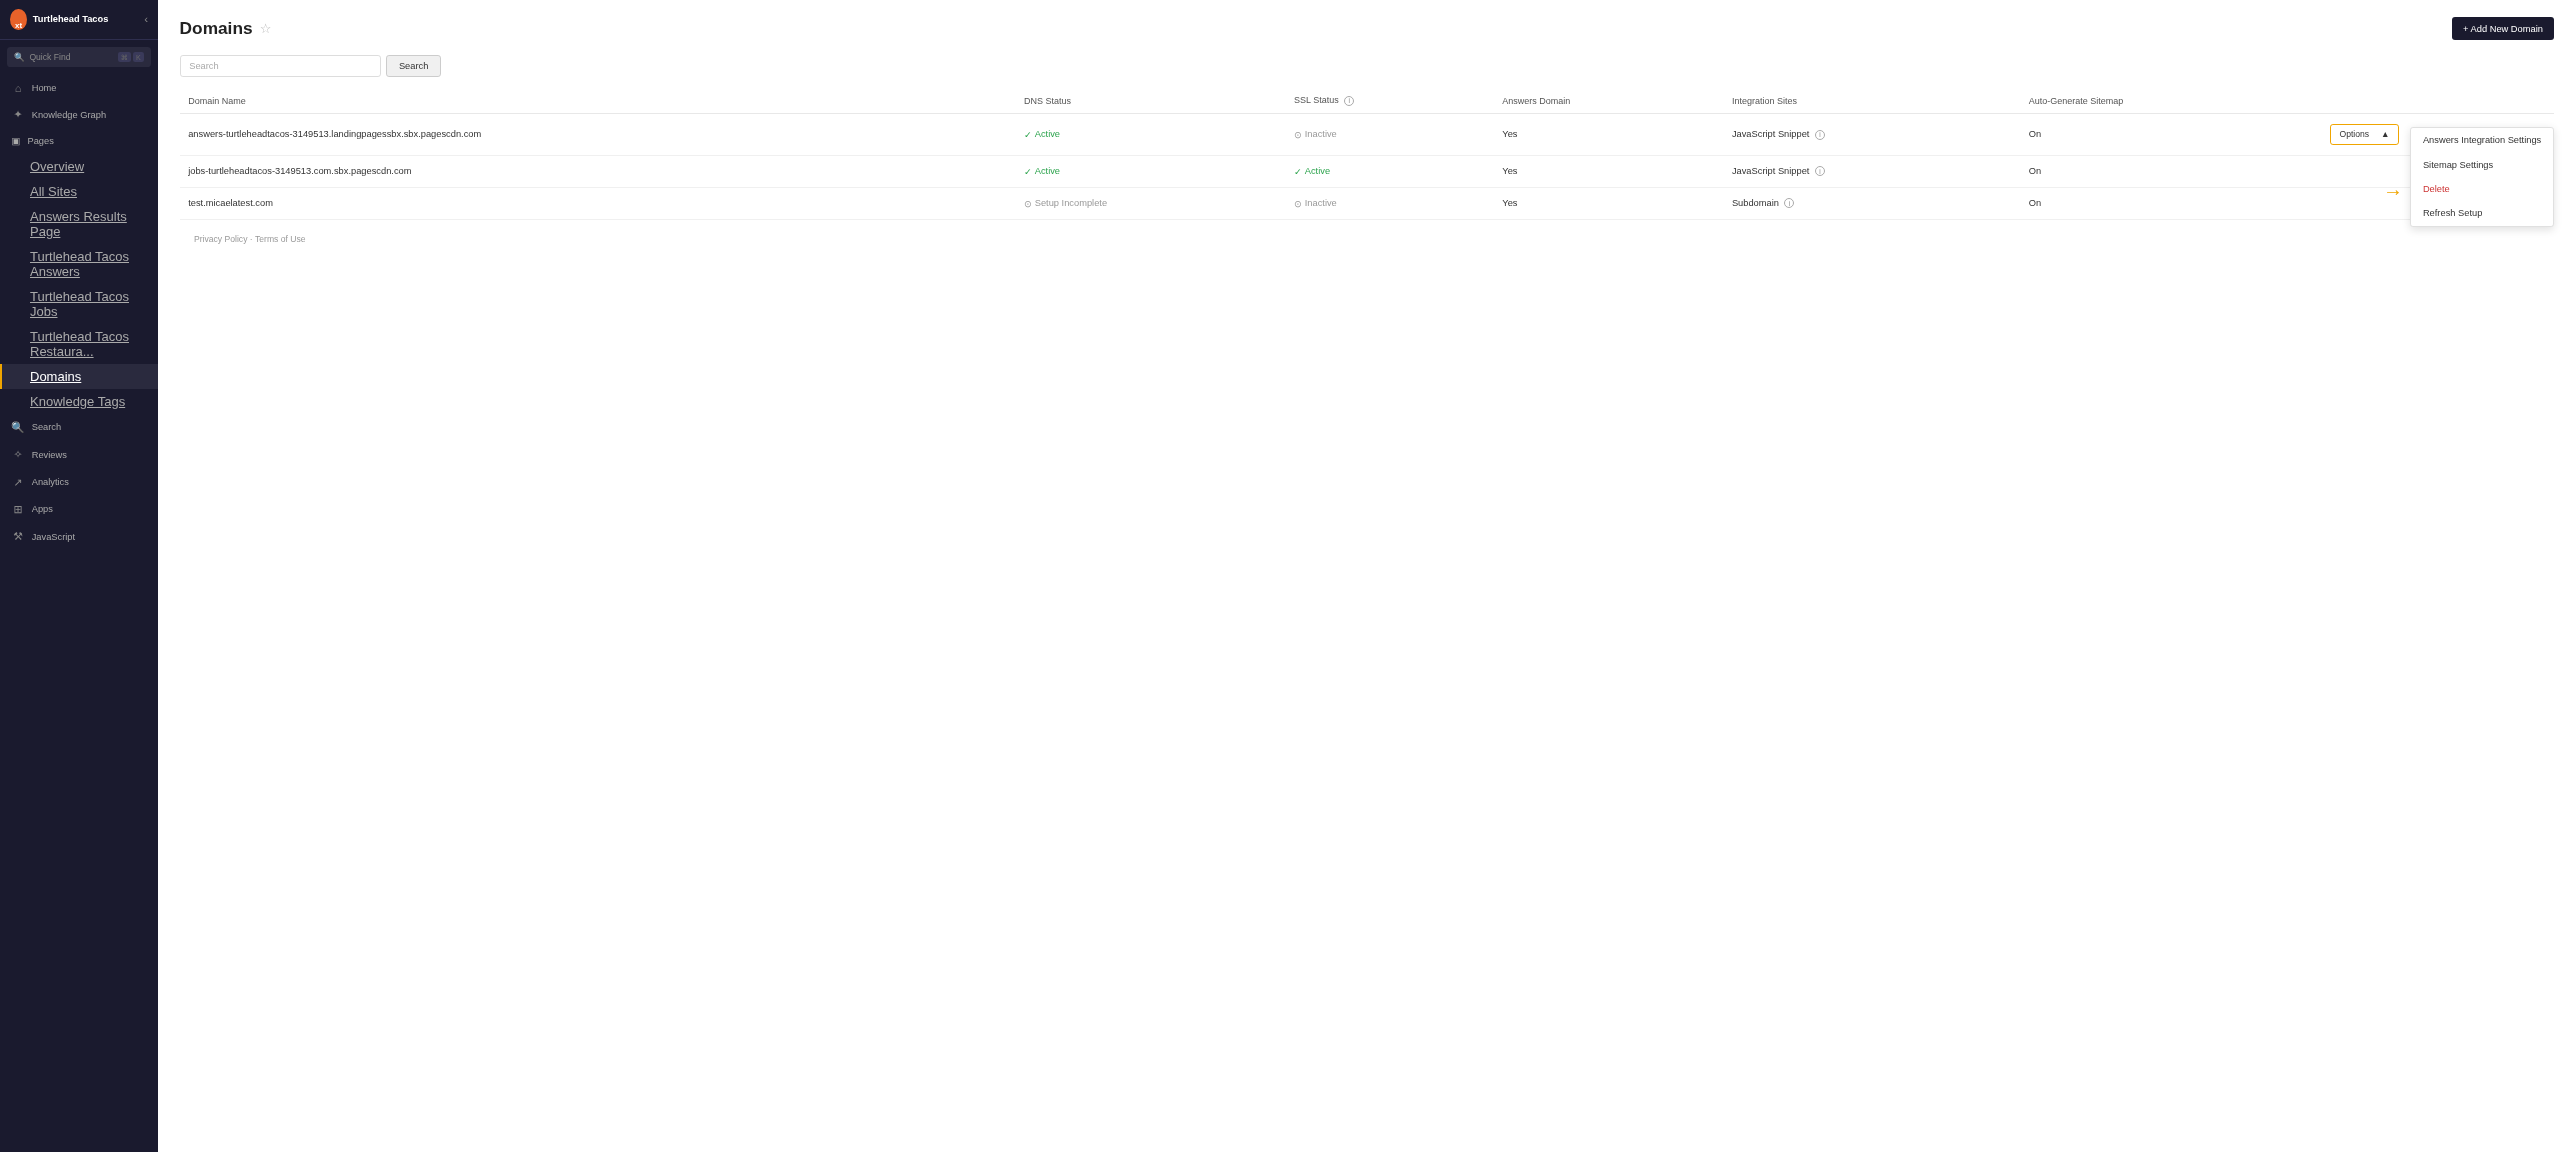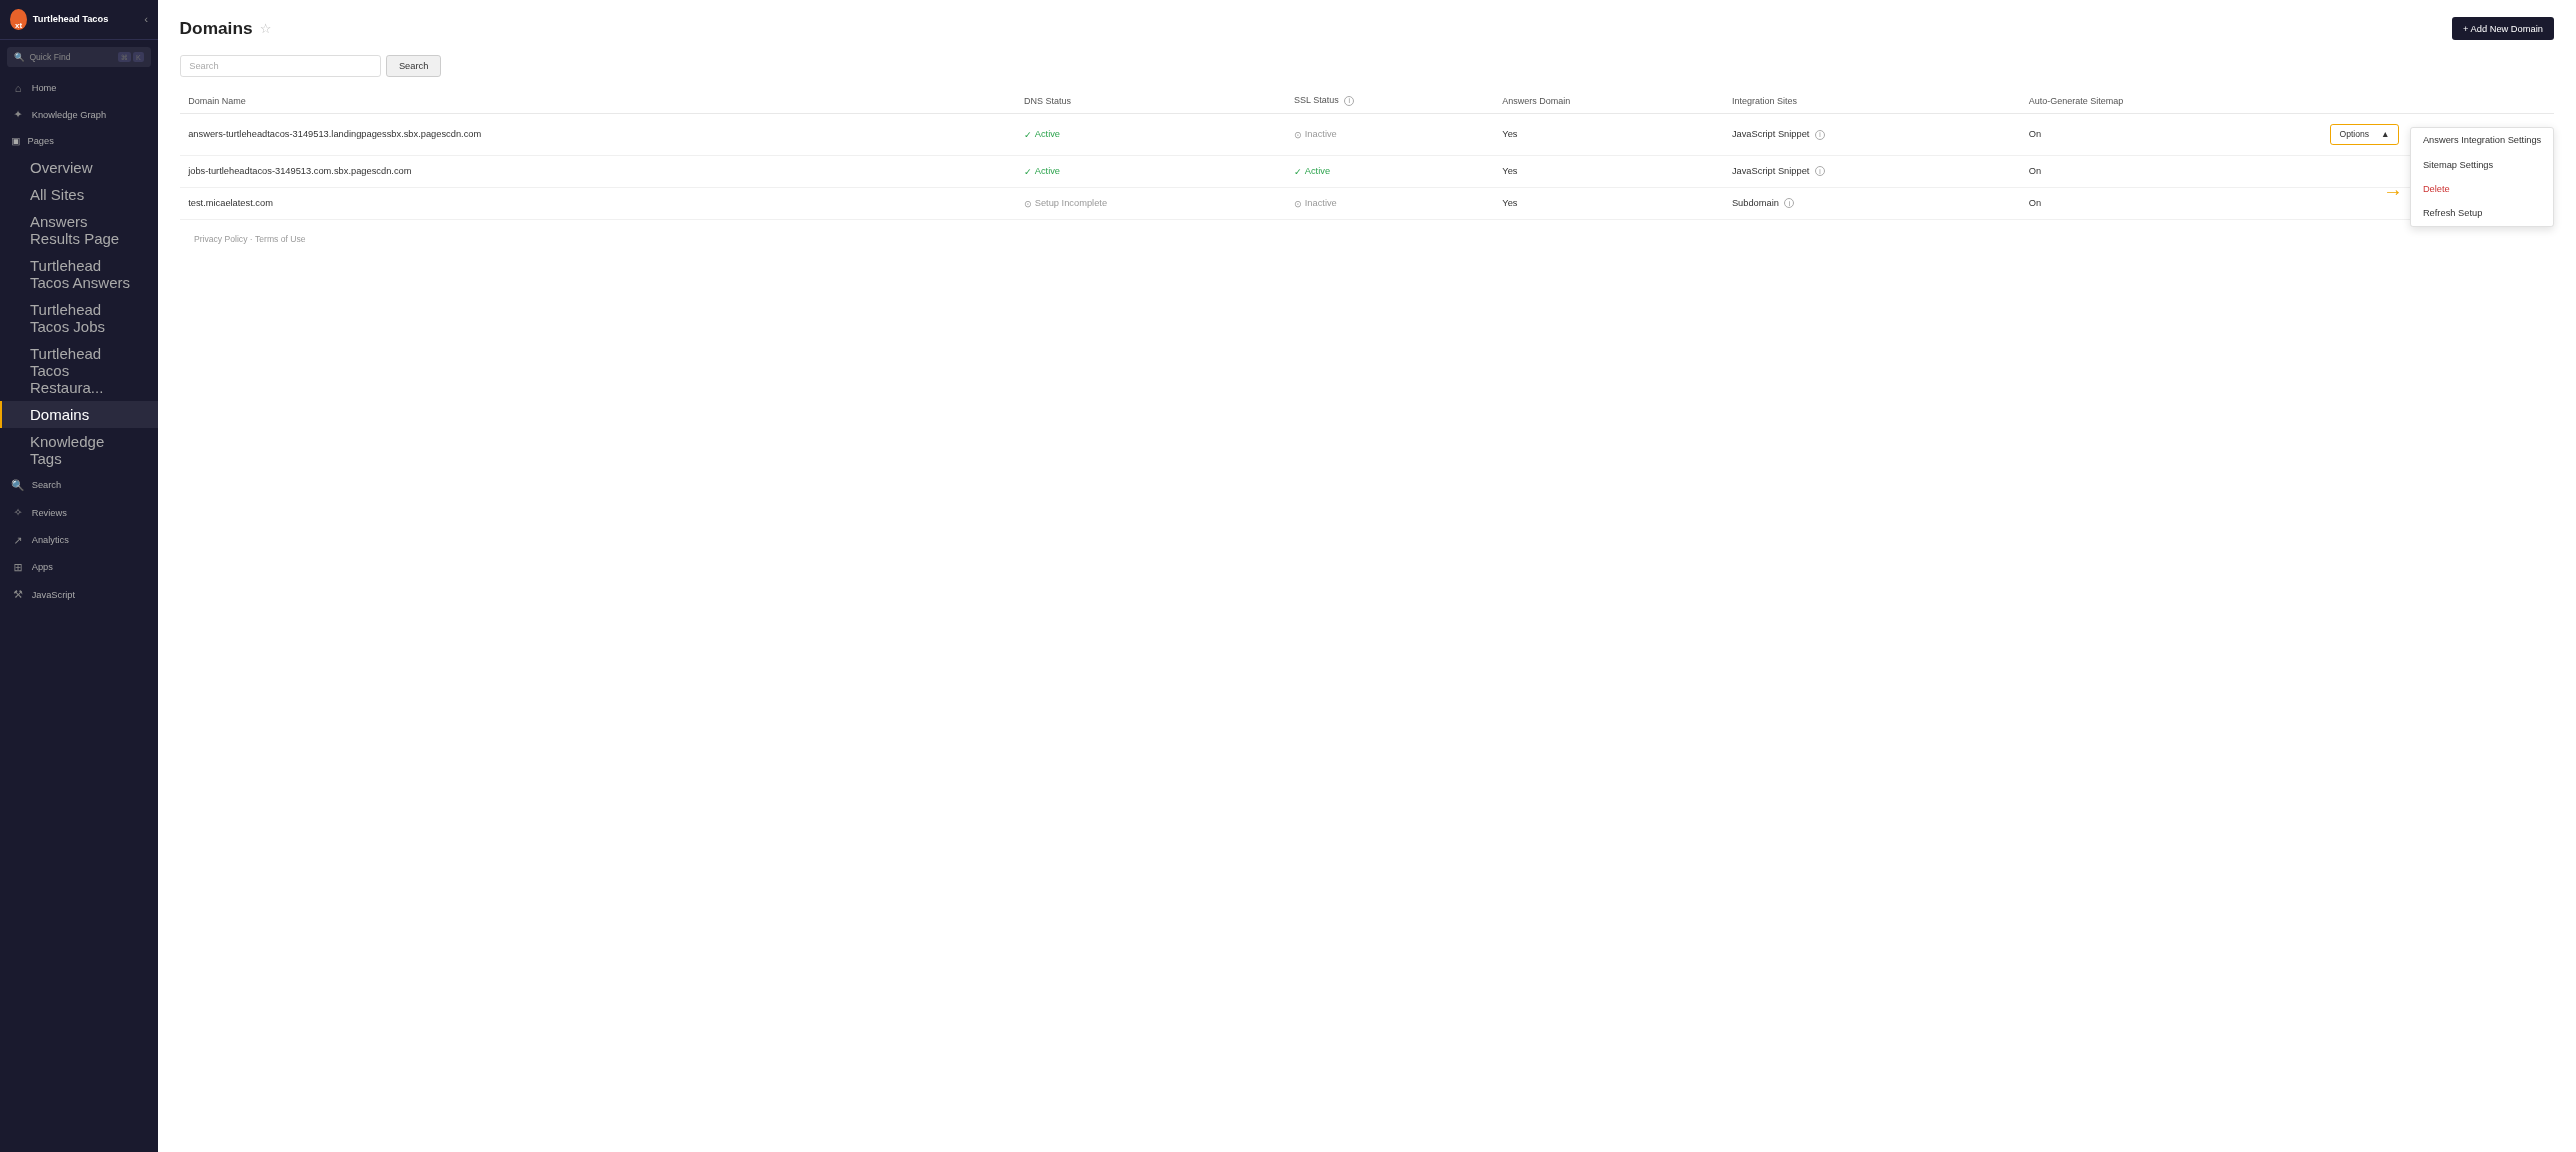--- a/index.html
+++ b/index.html
@@ -76,22 +76,23 @@
     }
     .nav-item .nav-icon { width: 13px; display: flex; align-items: center; justify-content: center; color: #888; font-size: 10.8px; }
     .nav-item-label { font-size: 9.3px; }
 
     
     .subnav { padding-left: 0; }
     .subnav-item {
       padding: 5px 24px 5px 30px;
       color: #aaa;
       cursor: pointer;
-      font-size: 15px;
+      font-size: 13px;
       transition: background 0.15s;
+      text-decoration: underline;
     }
     .subnav-item.active {
       color: #fff;
       background: #2a2a3e;
       border-left: 2.2px solid #f0a500;
       padding-left: 28px;
     }
 
     
     .main {

